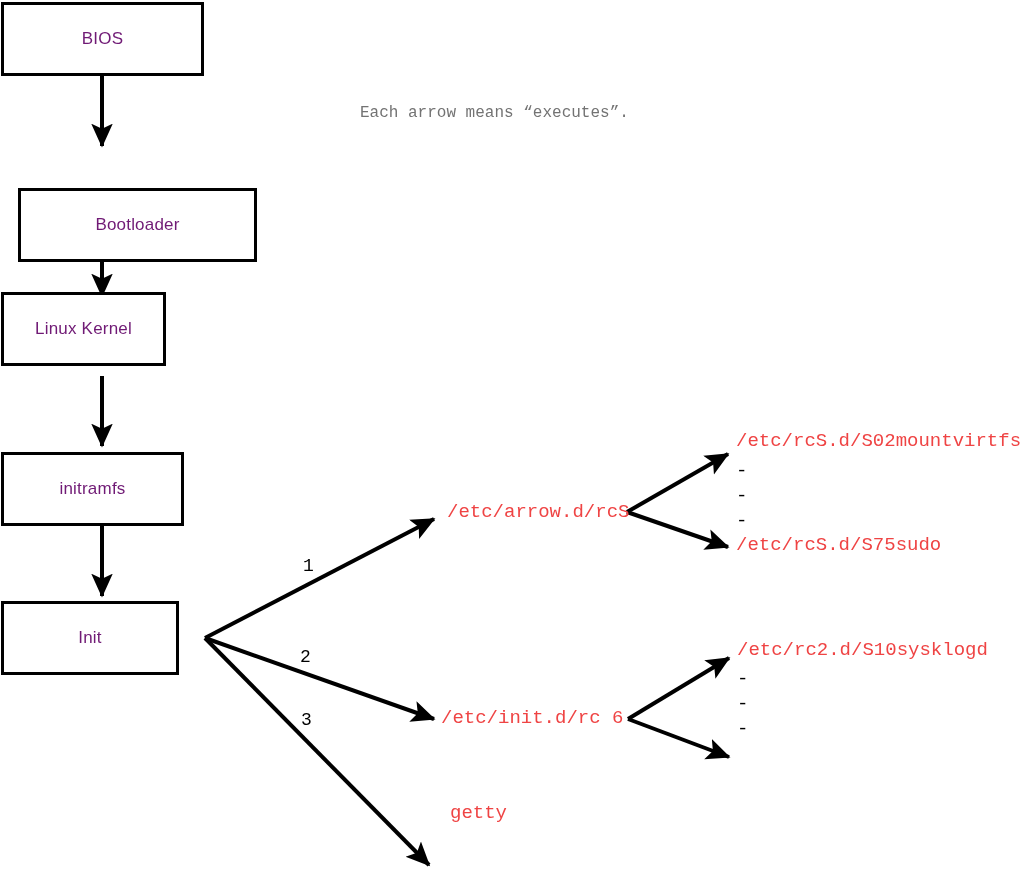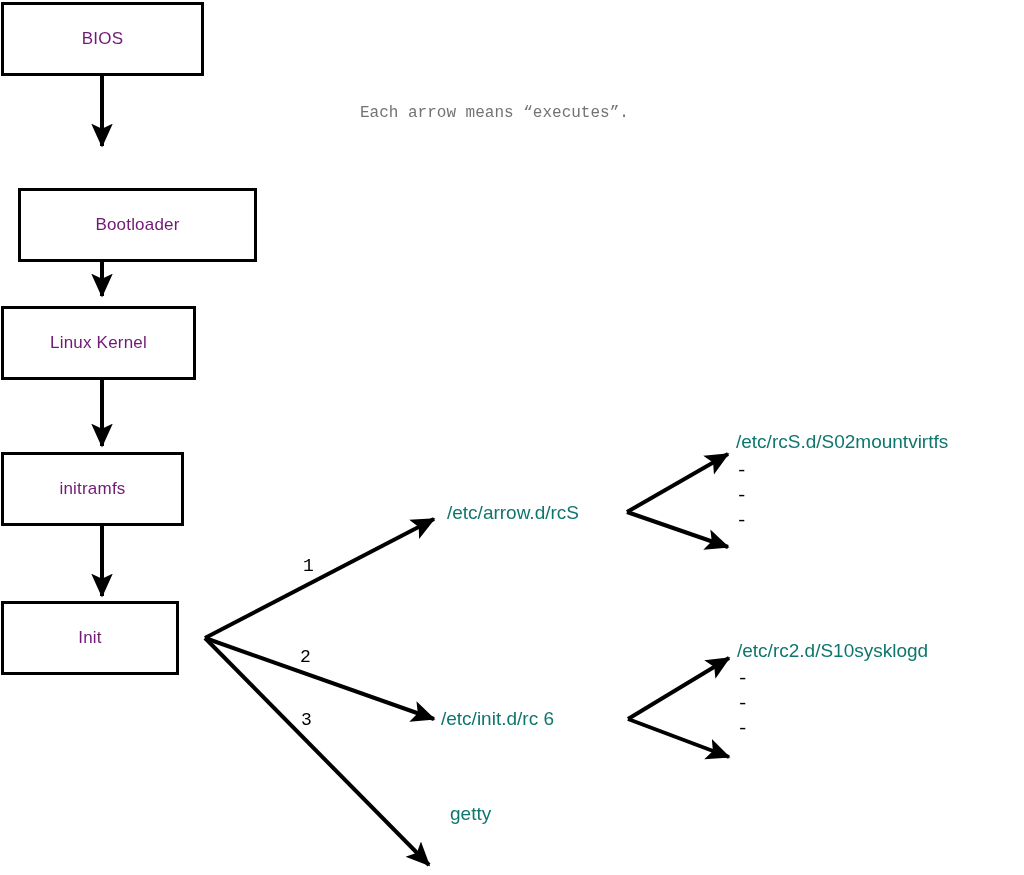--- a/index.html
+++ b/index.html
@@ -37,23 +37,23 @@
   }
   .note-text {
     position: absolute;
     font-family: Liberation Mono, monospace;
     font-size: 16px;
     color: #737373;
     white-space: nowrap;
   }
   .mono-label {
     position: absolute;
-    font-family: Liberation Sans, sans-serif;
+    font-family: Liberation Mono, monospace;
     font-size: 19px;
-    color: #0f766e;
+    color: #ef4444;
     white-space: nowrap;
     line-height: 1;
   }
   .edge-num {
     position: absolute;
     font-family: "Liberation Mono", "DejaVu Sans Mono", monospace;
     font-size: 18px;
     color: #000000;
     white-space: nowrap;
   }
@@ -94,21 +94,21 @@
   </svg>
 
   <div class="node-box" style="left:1px; top:2px; width:203px; height:74px;">
     <span>BIOS</span>
   </div>
 
   <div class="node-box" style="left:18px; top:152px; width:239px; height:74px;margin-top:36px;">
     <span>Bootloader</span>
   </div>
 
-  <div class="node-box" style="left:1px; top:306px; width:195px; height:74px;">
+  <div class="node-box" style="left:1px; top:292px; width:165px; height:74px;">
     <span>Linux Kernel</span>
   </div>
 
   <div class="node-box" style="left:1px; top:452px; width:183px; height:74px;">
     <span>initramfs</span>
   </div>
 
   <div class="node-box" style="left:1px; top:601px; width:178px; height:74px;">
     <span>Init</span>
   </div>
@@ -120,19 +120,20 @@
   <div class="edge-num" style="left:301px; top:710px;">3</div>
 
   <div class="mono-label" style="left:447px; top:503px;">/etc/arrow.d/rcS</div>
   <div class="mono-label" style="left:441px; top:709px;">/etc/init.d/rc 6</div>
   <div class="mono-label" style="left:450px; top:804px;">getty</div>
 
   <div class="mono-label" style="left:736px; top:432px;">/etc/rcS.d/S02mountvirtfs</div>
   <div class="dash-mark" style="left:736px; top:462px;">-</div>
   <div class="dash-mark" style="left:736px; top:487px;">-</div>
   <div class="dash-mark" style="left:736px; top:512px;">-</div>
+  <div class="mono-label" style="left:736px; top:536px;">/etc/rcS.d/S75sudo</div>
 
   <div class="mono-label" style="left:737px; top:641px;">/etc/rc2.d/S10sysklogd</div>
   <div class="dash-mark" style="left:737px; top:670px;">-</div>
   <div class="dash-mark" style="left:737px; top:695px;">-</div>
   <div class="dash-mark" style="left:737px; top:720px;">-</div>
 
 </div>
 
 </body></html>

